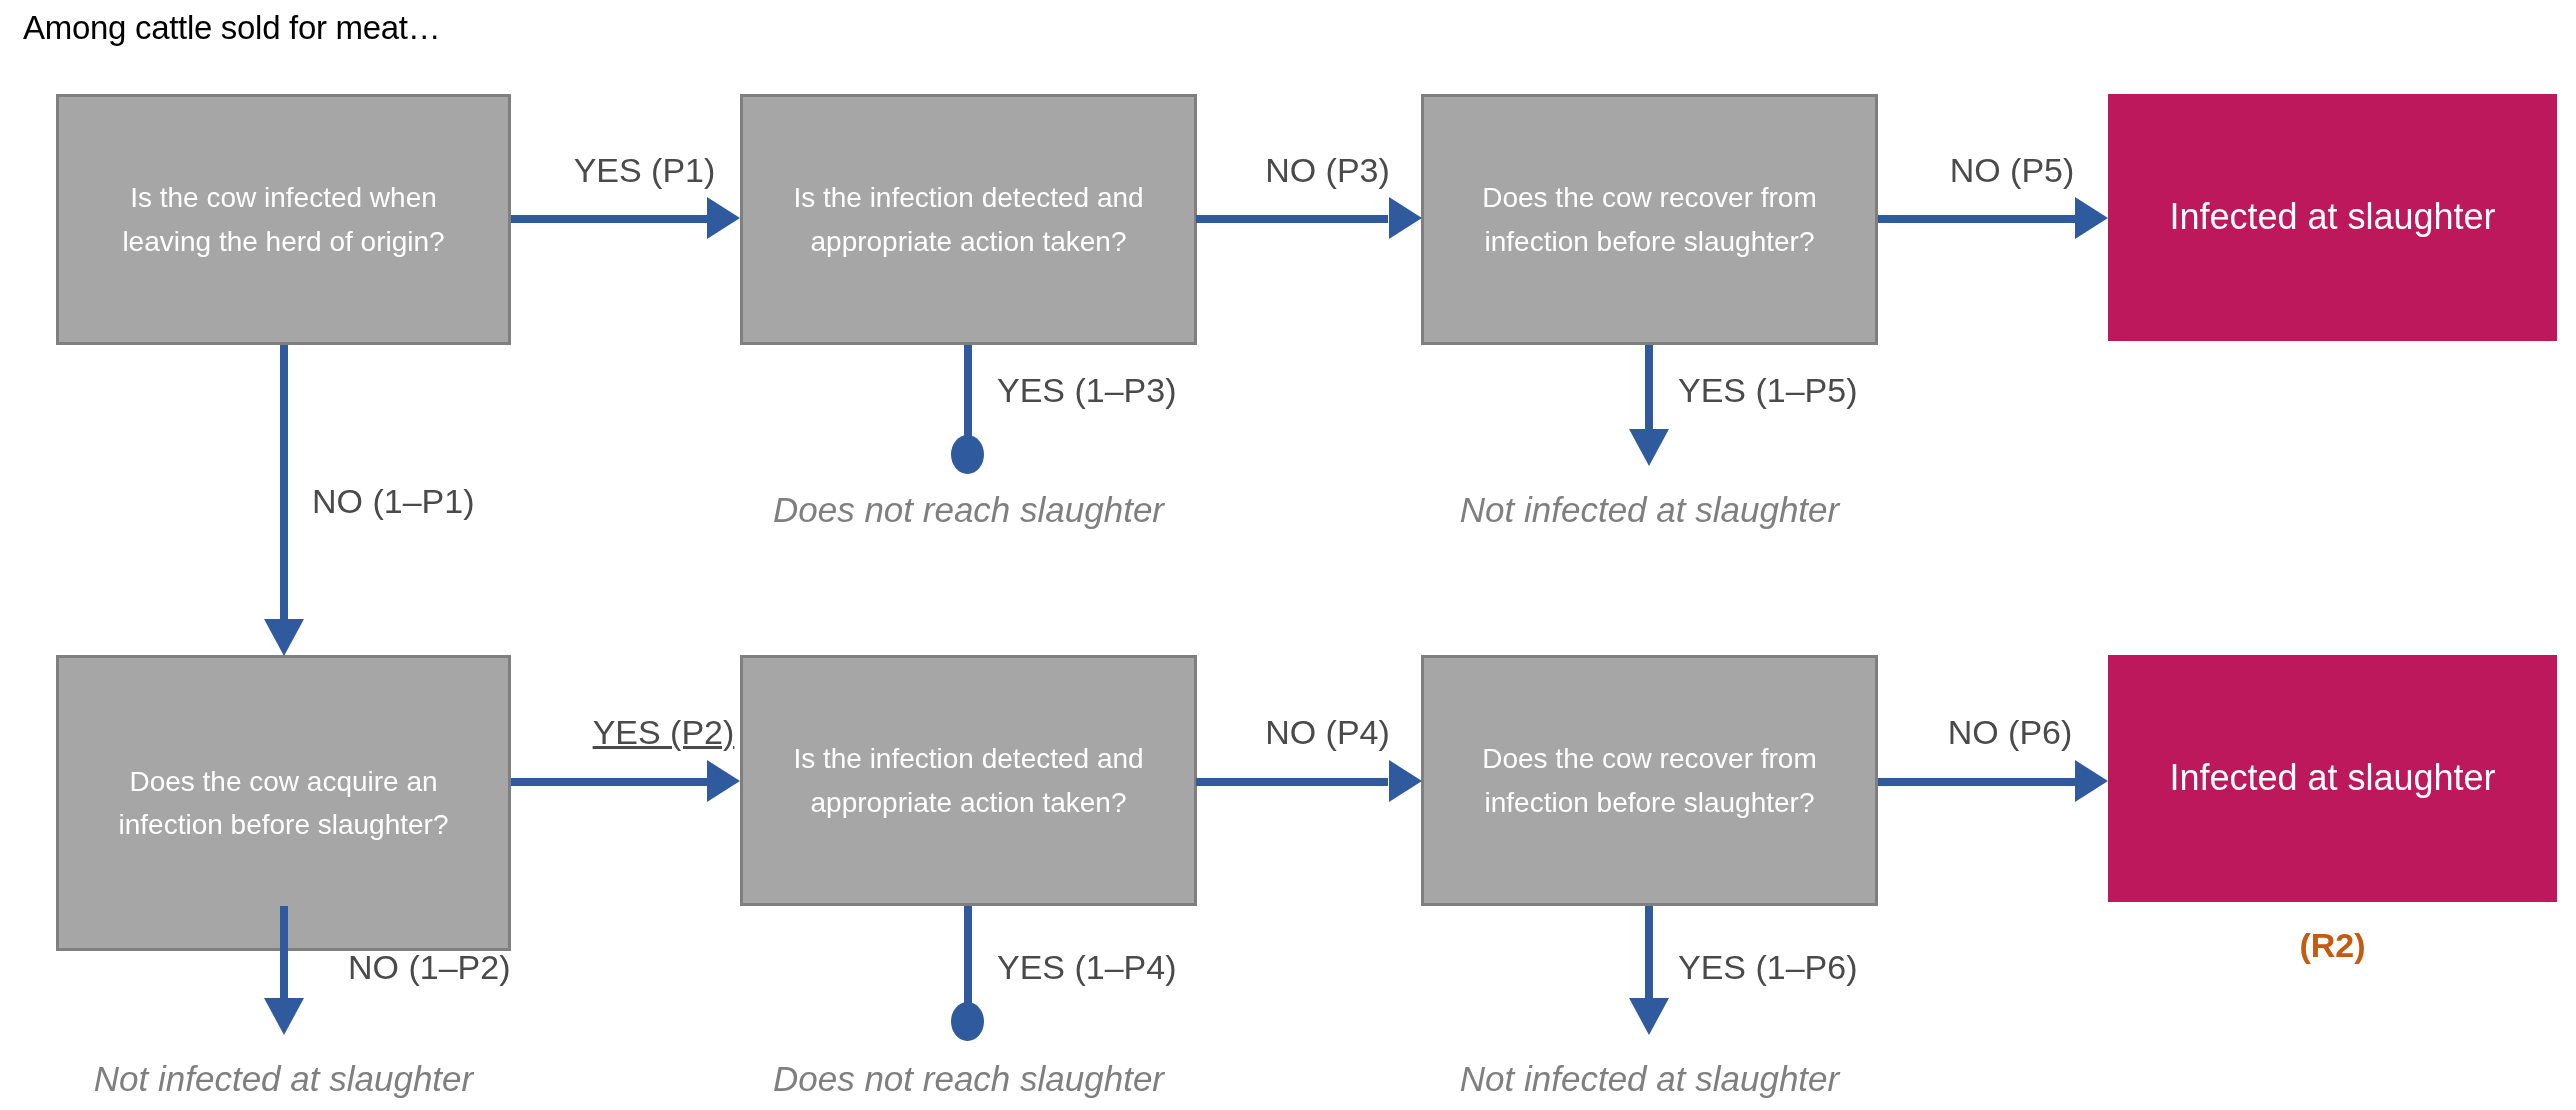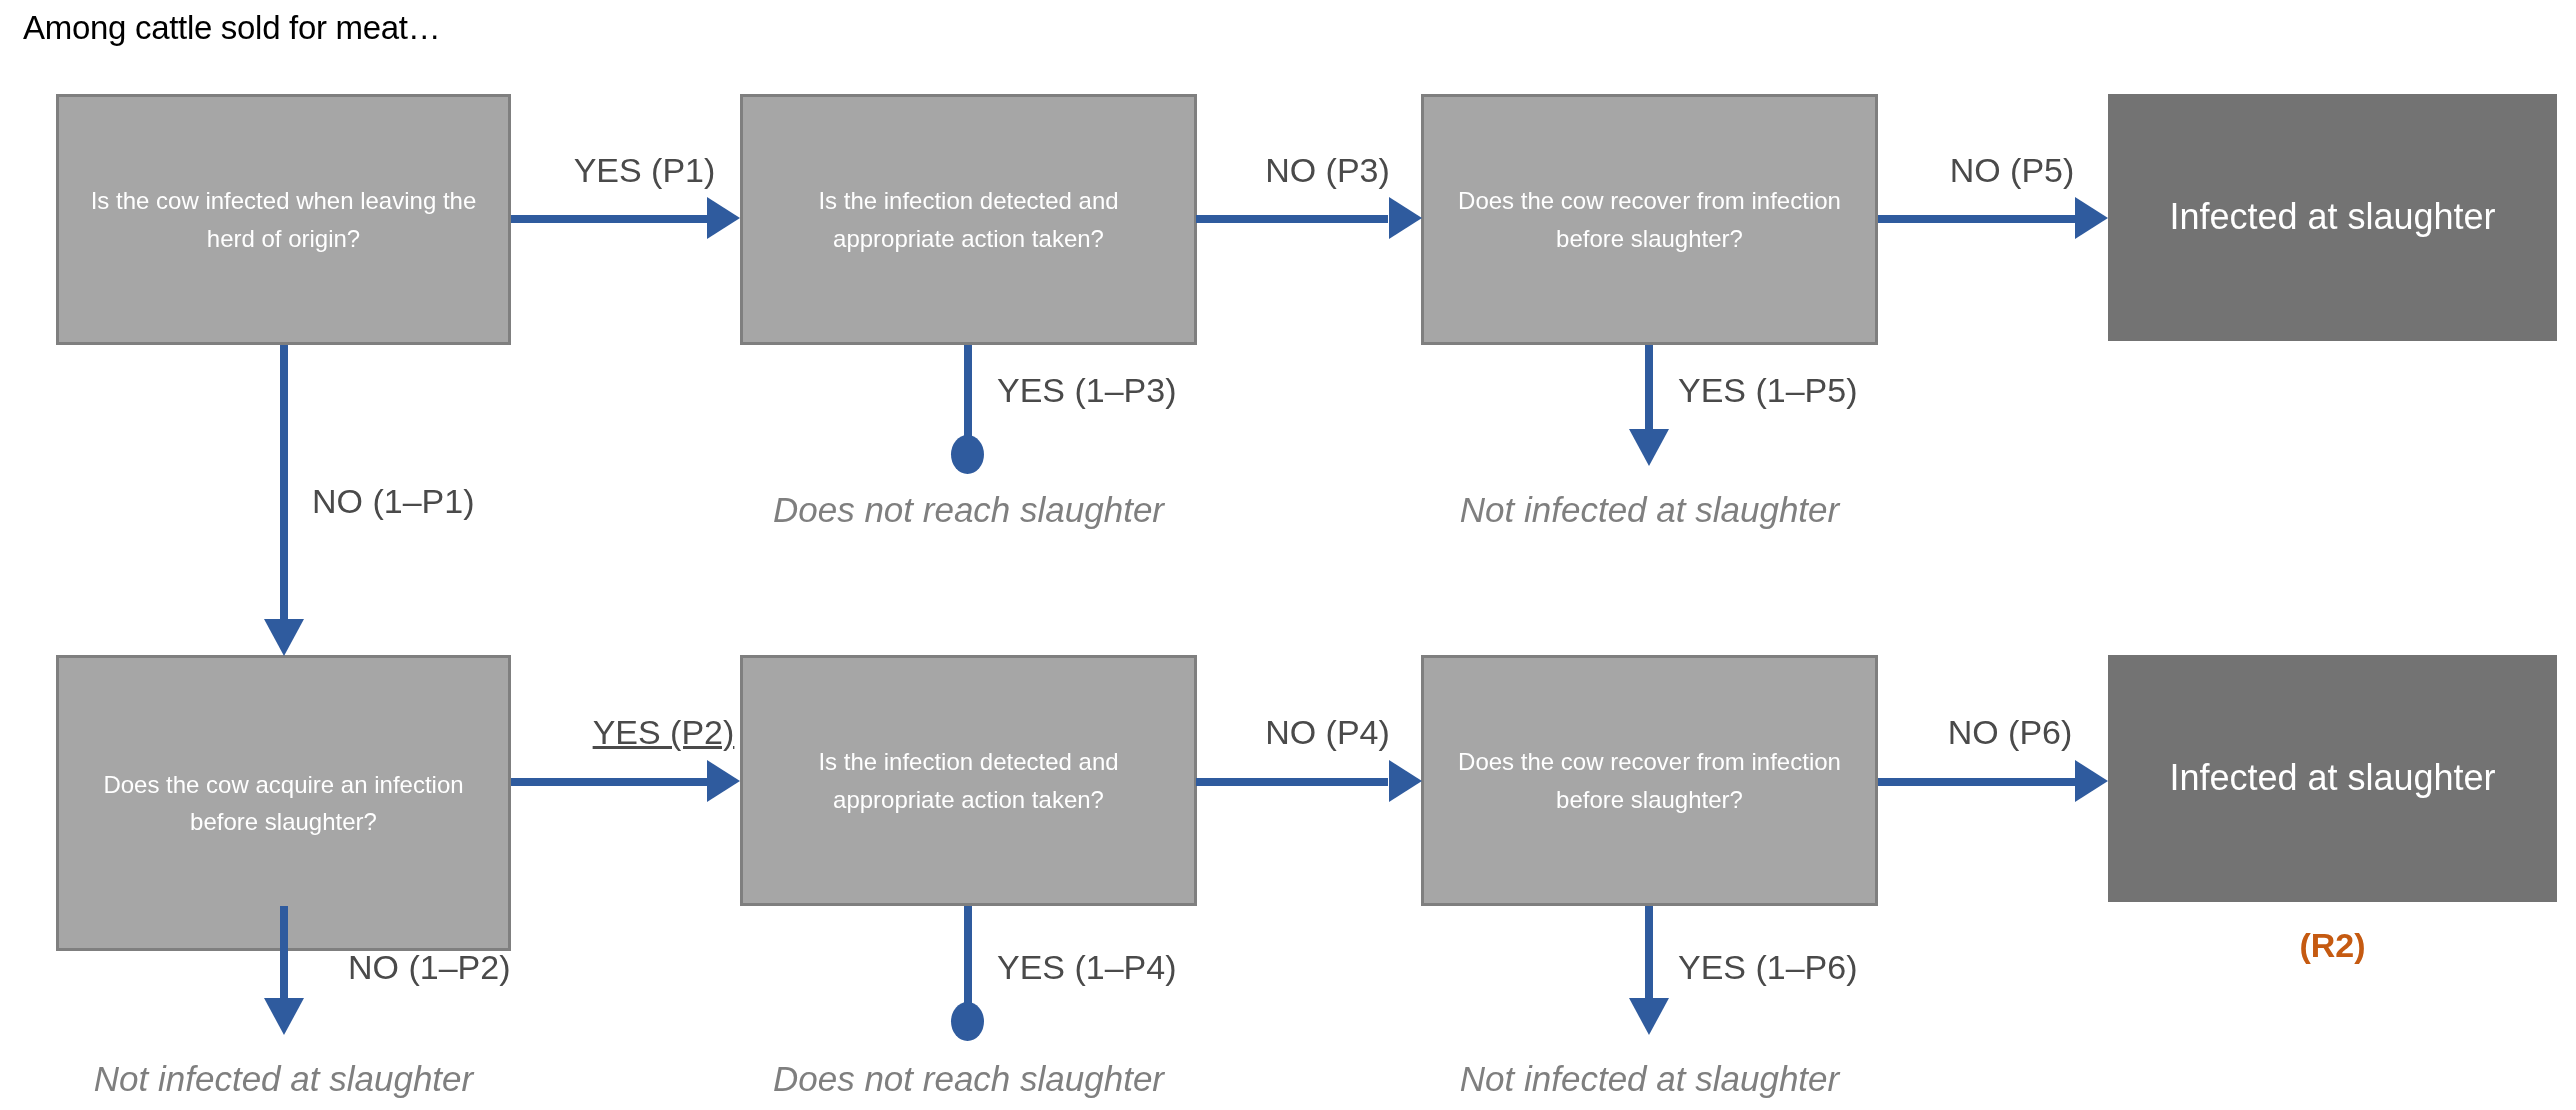--- a/index.html
+++ b/index.html
@@ -6,26 +6,26 @@
   .stage{
     position:relative;width:2576px;height:1111px;background:#ffffff;overflow:hidden;
     font-family:"Liberation Sans","DejaVu Sans",sans-serif;
   }
   .title{
     position:absolute;left:23px;top:9px;font-size:33px;line-height:1.15;
     color:#000000;letter-spacing:-0.3px;
   }
   .qbox{
     position:absolute;background:#A6A6A6;border:3.2px solid #7f7f7f;
-    color:#ffffff;font-size:24px;line-height:1.55;text-align:center;
+    color:#ffffff;font-size:28px;line-height:1.55;text-align:center;
     display:flex;align-items:center;justify-content:center;
     padding:0 23px;box-sizing:border-box;
   }
   .obox{
-    position:absolute;background:#737373;border:none;
+    position:absolute;background:#be185d;border:none;
     color:#ffffff;font-size:36px;line-height:1.3;text-align:center;
     display:flex;align-items:center;justify-content:center;
     padding:0 23px;box-sizing:border-box;
   }
   .elabel{
     position:absolute;color:#4a4a4a;font-size:34px;line-height:1.1;
     text-align:center;white-space:nowrap;padding-left:19px;
   }
   .vlabel{
     position:absolute;color:#4a4a4a;font-size:34px;line-height:1.1;

